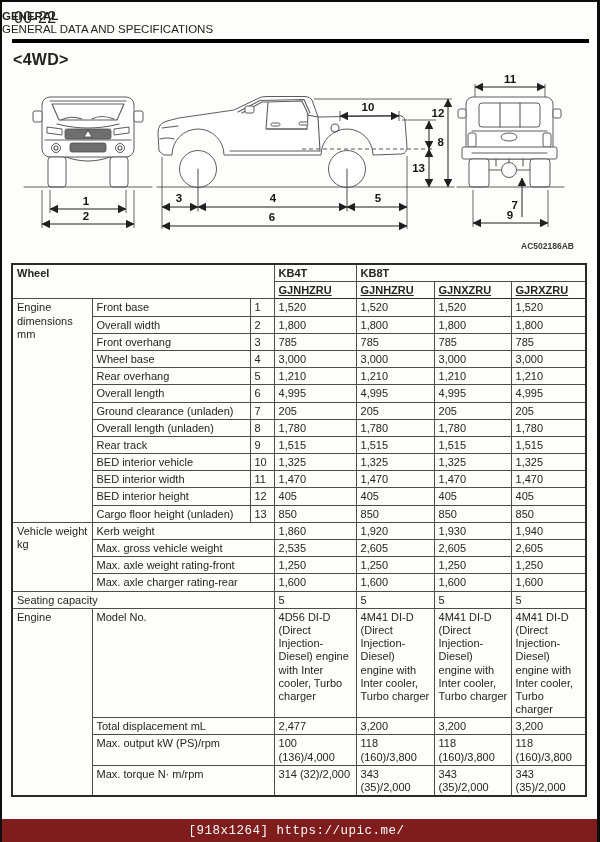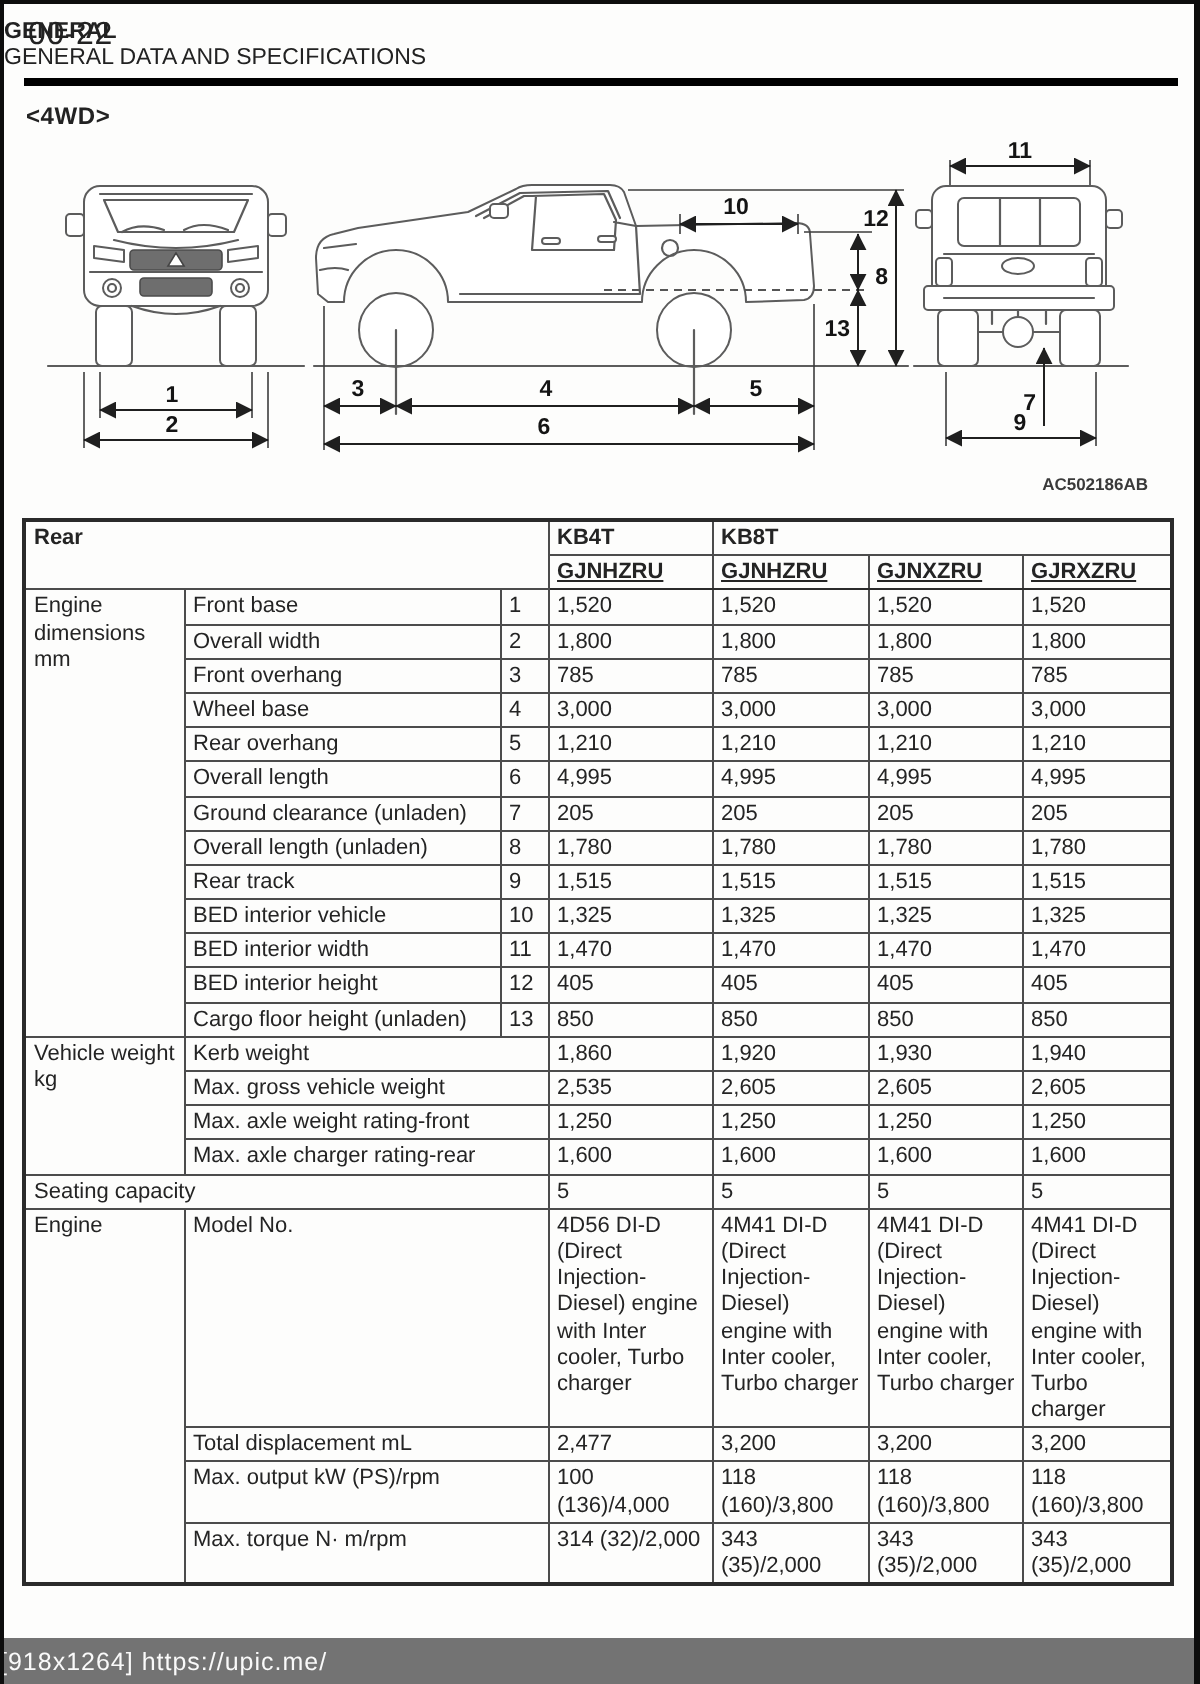--- a/index.html
+++ b/index.html
@@ -9,41 +9,41 @@
     position:relative; width:600px; height:842px; background:#fdfdfc;
     border-left:2px solid #0d0d0d; border-right:3px solid #0d0d0d; border-top:2px solid #0d0d0d;
     overflow:hidden;
   }
   .hdr { position:relative; padding:7px 10px 0 12px; height:34px; }
   .page-num { font-size:16px; font-weight:normal; letter-spacing:.3px; }
   .hdr-titles { position:absolute; left:0; right:0; top:8px; text-align:left; line-height:1.15; }
   .t1 { font-size:11.5px; font-weight:bold; }
   .t2 { font-size:11.5px; font-weight:normal; }
   .rule { margin:3px 8px 0 10px; border-top:4px solid #000; }
-  .variant { margin:8px 0 0 11px; font-size:12px; font-weight:bold; letter-spacing:.3px; }
+  .variant { margin:8px 0 0 11px; font-size:16px; font-weight:bold; letter-spacing:.3px; }
   svg.diagram { display:block; margin-top:2px; }
   .art { stroke:#5c5c5c; stroke-width:1.1; fill:none; stroke-linejoin:round; stroke-linecap:round; }
   .artf { stroke:#5c5c5c; stroke-width:1; fill:#ffffff; stroke-linejoin:round; }
   .dark { fill:#6e6e6e; stroke:#4c4c4c; stroke-width:.8; }
   .dimline { stroke:#1f1f1f; stroke-width:1; fill:none; }
   .extline { stroke:#3c3c3c; stroke-width:.8; fill:none; }
   .dashline { stroke:#555; stroke-width:1; stroke-dasharray:4 3; fill:none; }
   .dim { font:bold 11.5px "Liberation Sans",sans-serif; fill:#141414; }
   .figcode { font:bold 8.5px "Liberation Sans",sans-serif; fill:#3a3a3a; }
   table.spec { border-collapse:collapse; margin:5px 0 0 9px; width:576px; table-layout:fixed; font-size:11px; line-height:1.2; }
   table.spec { border:2px solid #2b2b2b; }
   table.spec td { border:1px solid #4c4c4c; padding:2px 3px 1px 4px; vertical-align:top; text-align:left; word-wrap:break-word; overflow-wrap:break-word; color:#242424; }
   thead td { font-weight:bold; }
   thead tr.codes td { border-bottom:1.5px solid #2b2b2b;text-decoration:underline; }
   td.items-hd { vertical-align:top; }
   td.group-cell { color:#242424; }
   .footer-bar {
-    position:absolute; left:-2px; bottom:0; width:601px; height:23px; background:#737373;
-    color:#fafafa; font-family:Liberation Sans, sans-serif; font-size:12.5px;
-    display:flex; align-items:center; justify-content:flex-start; padding-right:8px; letter-spacing:.5px;
+    position:absolute; left:-2px; bottom:0; width:601px; height:23px; background:#7f1d1d;
+    color:#fafafa; font-family:Liberation Mono, monospace; font-size:12.5px;
+    display:flex; align-items:center; justify-content:center; padding-right:8px; letter-spacing:.5px;
   }
 </style>
 </head>
 <body>
 
 <div class="page">
 
   <div class="hdr">
     <div class="page-num">00-22</div>
     <div class="hdr-titles">
@@ -178,21 +178,21 @@
       <col style="width:80px">
         <col style="width:158px">
         <col style="width:24px">
       <col style="width:82px">
         <col style="width:78px">
         <col style="width:77px">
         <col style="width:75px">
     </colgroup>
     <thead>
       <tr>
-        <td colspan="3" rowspan="2" class="items-hd">Rear</td>
+        <td colspan="3" rowspan="2" class="items-hd">Wheel</td>
         <td>KB4T</td>
         <td colspan="3">KB8T</td>
       </tr>
       <tr class="codes">
         <td>GJNHZRU</td>
         <td>GJNHZRU</td>
         <td>GJNXZRU</td>
         <td>GJRXZRU</td>
       </tr>
     </thead>

